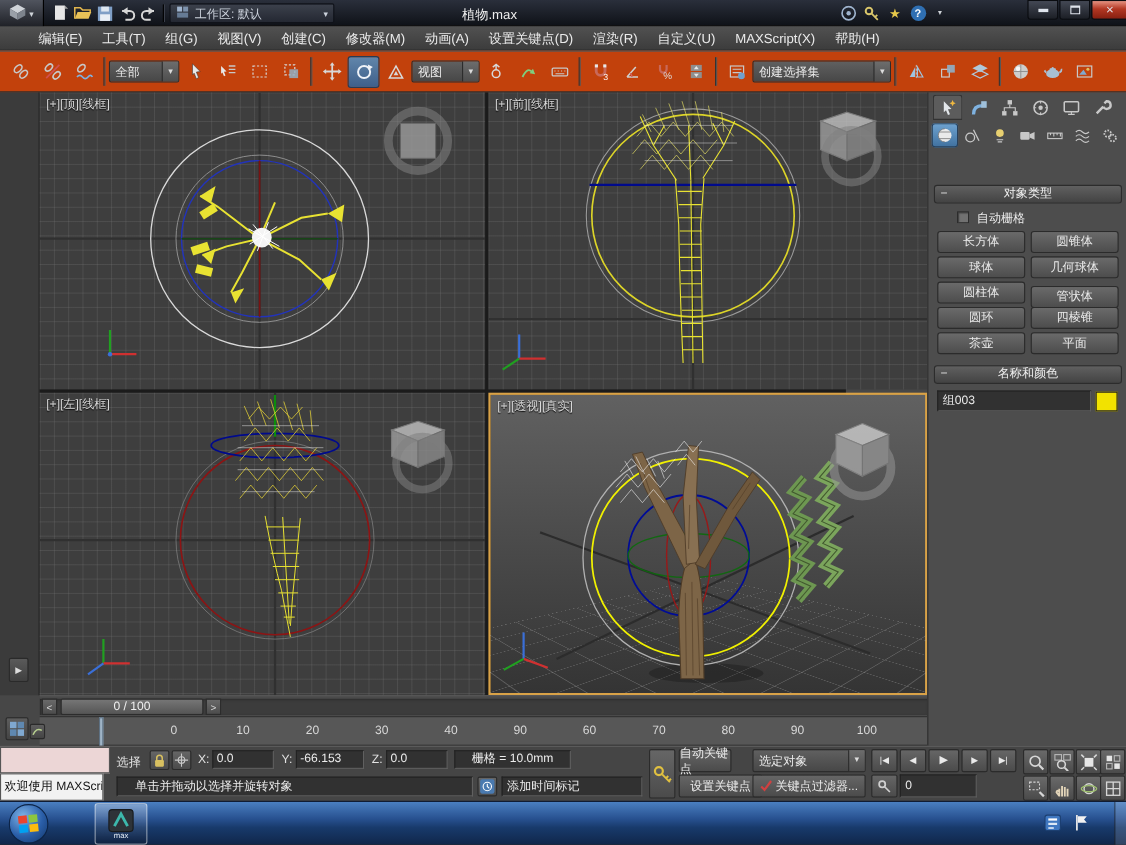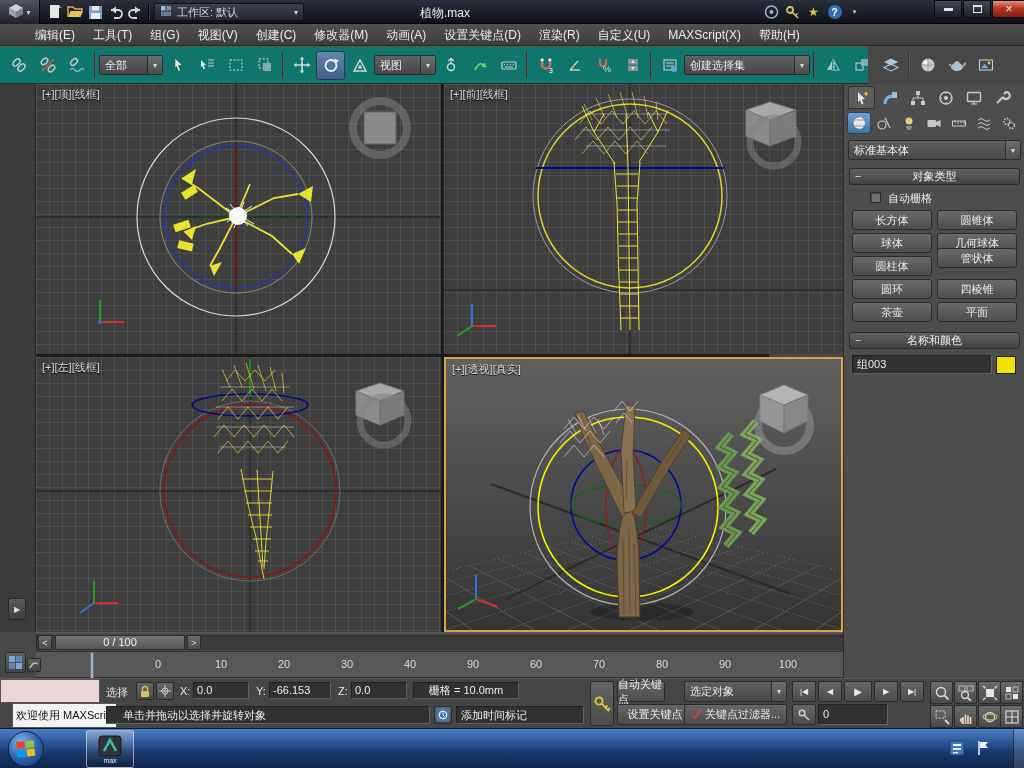--- a/index.html
+++ b/index.html
@@ -19,21 +19,21 @@
 .ticon{top:3px;width:19px;height:18px;display:flex;align-items:center;justify-content:center}
 .helpc{background:#2f6fb2;border-radius:50%;width:14px;height:14px;color:#fff;font-size:10px;display:flex;align-items:center;justify-content:center;font-weight:bold}
 .winbtn{top:0;height:18px;width:28px;display:flex;align-items:center;justify-content:center;border:1px solid #0a0c10;background:linear-gradient(#434854,#1c1f26);border-radius:0 0 3px 3px;color:#dfe4ec}
 .winbtn.close{width:34px;background:linear-gradient(#e69180,#b23723 45%,#871f10);font-size:12px}
 .minglyph{width:9px;height:3px;background:#dfe4ec}
 .maxglyph{width:9px;height:8px;border:1px solid #dfe4ec;border-top-width:2px}
 
 .menubar{left:0;top:24px;width:1024px;height:22px;background:linear-gradient(#515151,#3c3c3c);border-bottom:1px solid #292929;display:flex;align-items:flex-start;padding-left:26px}
 .mi{padding:0 9px;line-height:22px;color:#ebebeb;font-size:12px;white-space:nowrap}
 
-.toolbar{left:0;top:46px;width:868px;height:38px;background:#0f766e;border-bottom:1px solid #2b2b2b;border-top:1px solid #565656;display:flex;align-items:center;padding-left:4px}
+.toolbar{left:0;top:46px;width:1024px;height:38px;background:#c2410c;border-bottom:1px solid #2b2b2b;border-top:1px solid #565656;display:flex;align-items:center;padding-left:4px}
 .ti{width:29px;height:29px;border-radius:3px;display:flex;align-items:center;justify-content:center;flex:0 0 auto}
 .ti.active{background:linear-gradient(#6186ab,#3e5f8a);border:1px solid #263c55}
 .tsep{width:2px;height:26px;margin:0 3px;border-left:1px solid #333;border-right:1px solid #585858;flex:0 0 auto}
 .dd{height:20px;background:linear-gradient(#606060,#474747);border:1px solid #2c2c2c;border-radius:2px;display:flex;align-items:center;flex:0 0 auto;color:#ececec}
 .dd .txt{flex:1;padding:0 5px;white-space:nowrap;overflow:hidden}
 .dda{width:15px;height:100%;display:flex;align-items:center;justify-content:center;font-size:7px;color:#ddd;border-left:1px solid #2c2c2c;background:linear-gradient(#6d6d6d,#4e4e4e)}
 
 .lstrip{left:0;top:84px;width:36px;height:548px;background:#3b3b3b;border-right:1px solid #272727}
 .striparrow{left:8px;top:598px;width:18px;height:22px;background:linear-gradient(#5a5a5a,#404040);border:1px solid #2a2a2a;border-radius:2px;color:#ddd;font-size:8px;display:flex;align-items:center;justify-content:center}
 .vparea{left:36px;top:84px;width:733px;height:548px;background:#1b1b1b}
@@ -638,56 +638,52 @@
           <path d="M2 5 q3 -3 6 0 t6 0 M2 9 q3 -3 6 0 t6 0 M2 13 q3 -3 6 0 t6 0" stroke="#c8c8c8" fill="none"></path>
         </svg>
       </span>
     <span class="cstab" style="left:153px">
         <svg width="16" height="16">
           <circle cx="6" cy="6.5" r="3" fill="none" stroke="#c8c8c8" stroke-width="1.6" stroke-dasharray="1.5 1.2"></circle>
           <circle cx="10.5" cy="10.5" r="3" fill="none" stroke="#c8c8c8" stroke-width="1.6" stroke-dasharray="1.5 1.2"></circle>
         </svg>
       </span>
 
-    <div class="dd" style="position:absolute;left:4px;top:56px;width:173px">
-      <span class="txt">标准基本体</span>
-      <span class="dda">▼</span>
-    </div>
 
     <div class="rollout" style="top:84px">
       <span class="rminus">−</span>
       <span>对象类型</span>
     </div>
 
     <span class="chk"></span>
     <span class="abs" style="left:887px;top:190px"></span>
     <span style="position:absolute;left:44px;top:107px;color:#eaeaea">自动栅格</span>
 
     <button class="pbtn" style="left:8px;top:126px">长方体</button>
     <button class="pbtn" style="left:93px;top:126px">圆锥体</button>
     <button class="pbtn" style="left:8px;top:149px">球体</button>
     <button class="pbtn" style="left:93px;top:149px">几何球体</button>
     <button class="pbtn" style="left:8px;top:172px">圆柱体</button>
-    <button class="pbtn" style="left:93px;top:164px">管状体</button>
+    <button class="pbtn" style="left:93px;top:176px">管状体</button>
     <button class="pbtn" style="left:8px;top:195px">圆环</button>
     <button class="pbtn" style="left:93px;top:195px">四棱锥</button>
     <button class="pbtn" style="left:8px;top:218px">茶壶</button>
     <button class="pbtn" style="left:93px;top:218px">平面</button>
 
     <div class="rollout" style="top:248px">
       <span class="rminus">−</span>
       <span>名称和颜色</span>
     </div>
     <div class="sfield" style="position:absolute;left:8px;top:271px;width:140px;height:19px;line-height:17px;padding:0 4px">组003</div>
     <span class="swatch" style="background:#f2e200"></span>
   </div>
 
   <div class="abs statusbar">
     <div style="position:absolute;left:0;top:0;width:100px;height:24px;background:#ecd6d6;border:1px solid #555"></div>
-    <div style="position:absolute;left:12px;top:24px;width:105px;height:25px;background:#f2f2f2;border:1px solid #555;color:#111;font-size:11px;line-height:23px;padding-left:3px;white-space:nowrap;overflow:hidden">欢迎使用 MAXScri</div>
+    <div style="position:absolute;left:0;top:24px;width:94px;height:25px;background:#f2f2f2;border:1px solid #555;color:#111;font-size:11px;line-height:23px;padding-left:3px;white-space:nowrap;overflow:hidden">欢迎使用 MAXScri</div>
 
     <span style="position:absolute;left:106px;top:6px">选择</span>
     <span class="sbtn" style="left:136px;top:3px;width:18px;height:18px">
         <svg width="14" height="14">
           <rect x="3" y="7" width="8" height="6" rx="1" fill="#d8c060"></rect>
           <path d="M4.5 7 V5 a2.5 2.5 0 0 1 5 0 v2" fill="none" stroke="#d8c060" stroke-width="1.4"></path>
         </svg>
       </span>
     <span class="sbtn" style="left:156px;top:3px;width:18px;height:18px">
         <svg width="14" height="14">

